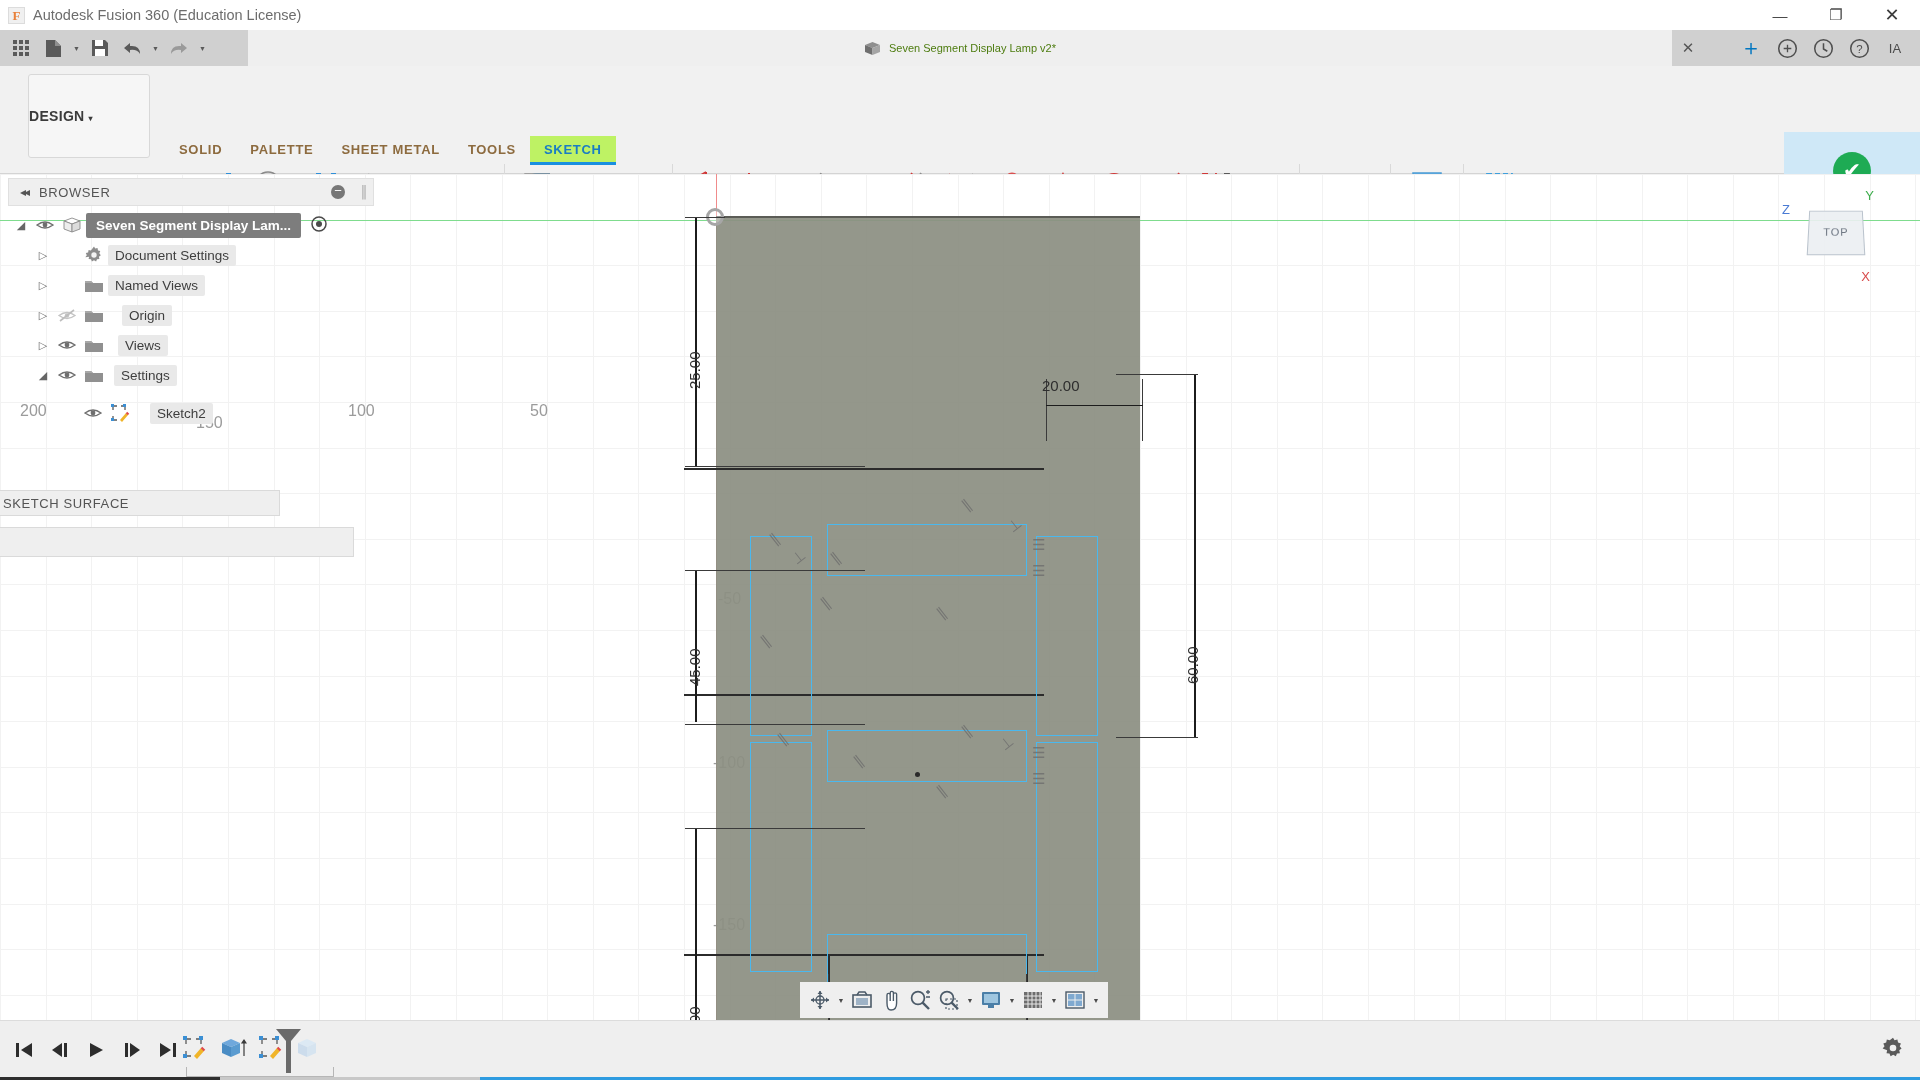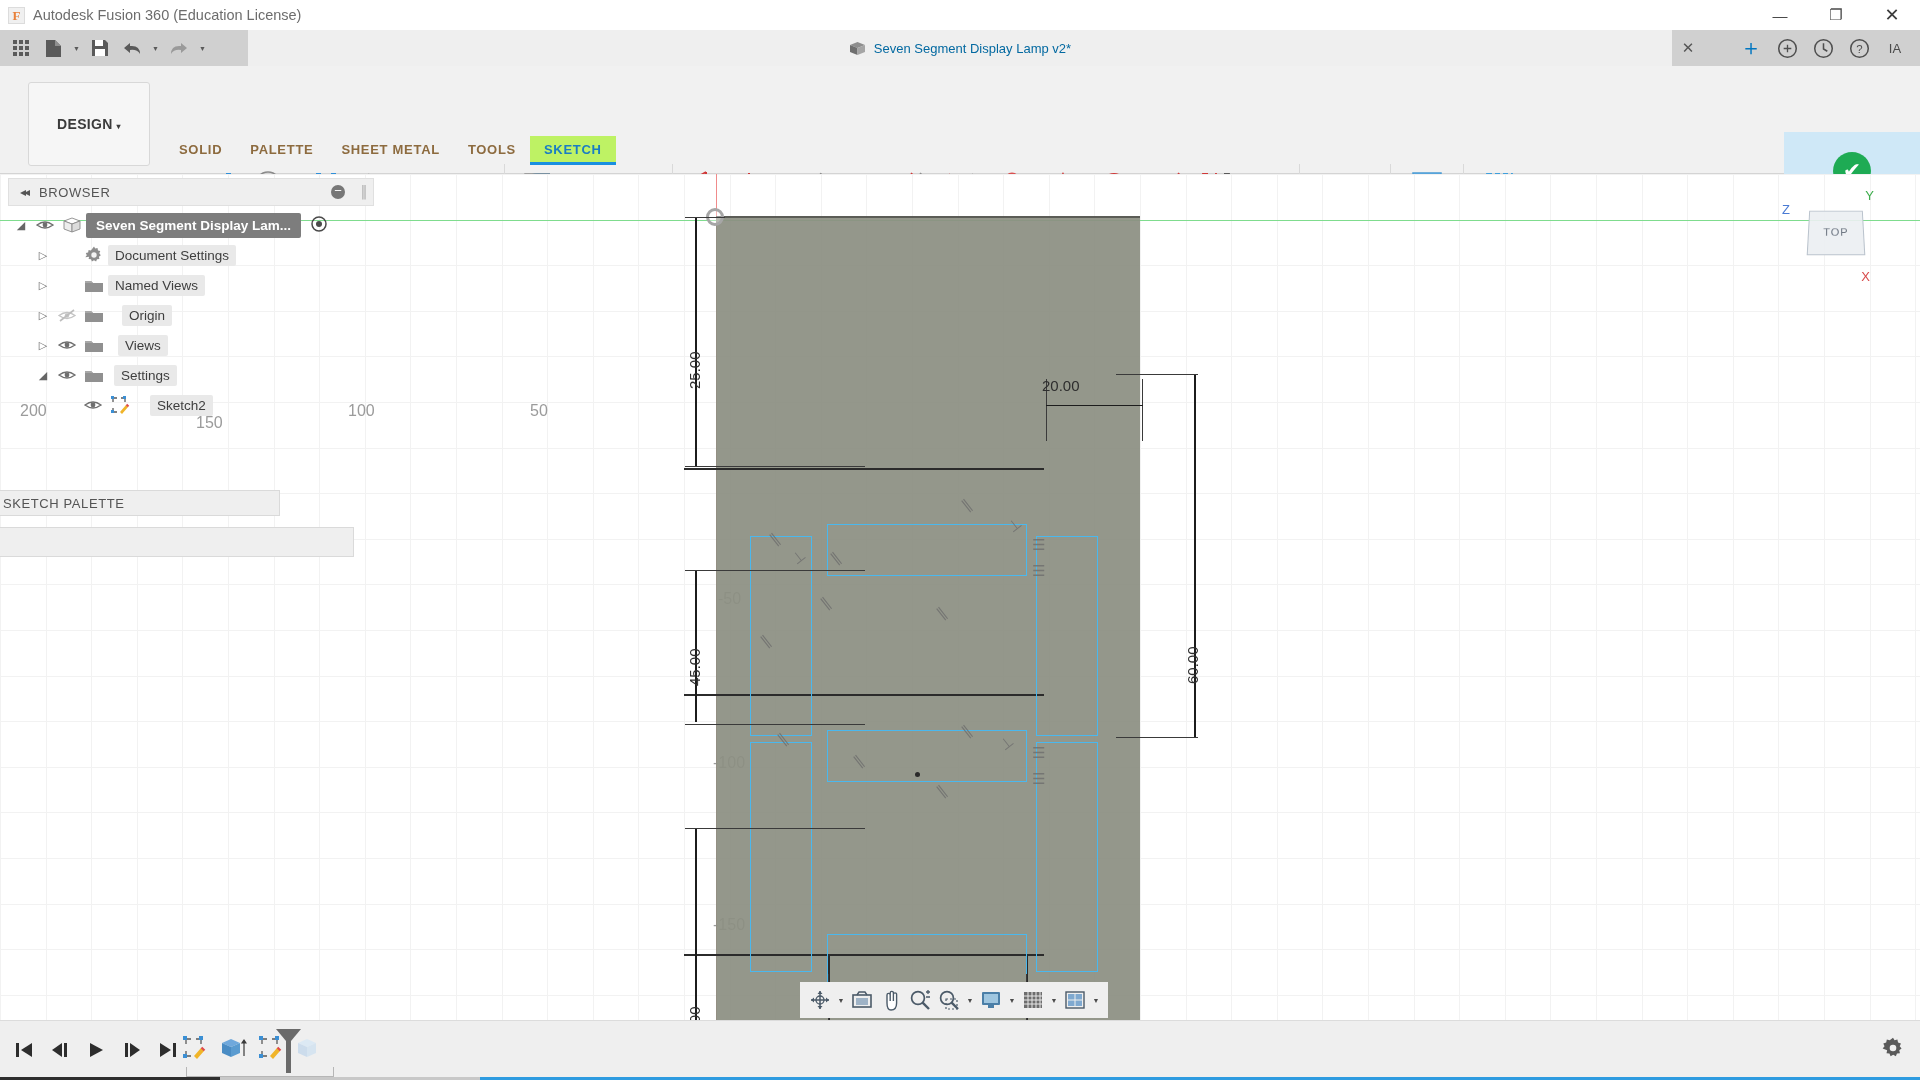--- a/index.html
+++ b/index.html
@@ -39,40 +39,40 @@
               color: #5a5a5a; font-size: 7px; }
   .grid9 { display: grid; grid-template-columns: repeat(3,4px); grid-template-rows: repeat(3,4px);
            gap: 2px; }
   .grid9 i { background: #5a5a5a; display: block; width: 4px; height: 4px; }
   .qbar-doc {
     position: absolute; left: 248px; top: 30px; width: 1424px; height: 36px;
     background: #efefef; display: flex; align-items: center; justify-content: center;
   }
   .doc-tab { display: flex; align-items: center; gap: 8px; }
   .doc-cube { width: 17px; height: 15px; position: relative; }
-  .doc-title { font-size: 13px; color: #0369a1; }
+  .doc-title { font-size: 11px; color: #4d7c0f; }
   .doc-close { position: absolute; left: 1674px; top: 30px; width: 28px; height: 36px;
                display: flex; align-items: center; justify-content: center;
                color: #555; font-size: 15px; }
   .qbar-right { position: absolute; right: 0; top: 30px; height: 36px; display: flex;
                 align-items: center; gap: 2px; padding-right: 8px; }
   .qbr { width: 34px; height: 34px; display: flex; align-items: center; justify-content: center;
          color: #4f4f4f; }
   .qbr.plus { color: #0076c0; font-size: 22px; font-weight: 300; }
   .qbr.avatar { font-size: 13px; color: #4a4a4a; }
 
   
   .ribbon {
     position: absolute; left: 0; top: 66px; width: 1920px; height: 108px;
     background: #f1f1f1; border-bottom: 1px solid #d4d4d4;
   }
   .ws-box {
-    position: absolute; left: 28px; top: 16px; width: 122px; height: 84px;
+    position: absolute; left: 28px; top: 8px; width: 122px; height: 84px;
     border: 1px solid #d8d8d8; border-radius: 3px; background: #f6f6f6;
-    display: flex; align-items: center; justify-content: center;
+    display: flex; align-items: center; 
   }
   .ws-label { font-size: 14px; color: #3b3b3b; font-weight: bold; letter-spacing: .3px; }
   .ws-label .car { font-size: 8px; margin-left: 4px; }
 
   .tabs { position: absolute; left: 165px; top: 70px; height: 26px; display: flex; align-items: flex-start; }
   .tab { height: 26px; padding: 0 14px; font-size: 13px; color: #8d6b3f; letter-spacing: .7px;
          font-weight: bold; display: flex; align-items: center; }
   .tab.active { background: #bef264; color: #1a7dc4; position: relative; }
   .tab.active::after { content: ''; position: absolute; left: 0; right: 0; bottom: -3px;
                        height: 3px; background: #1a8fe0; }
@@ -799,21 +799,21 @@
       <span class="t-ic">
         <svg width="20" height="15" viewBox="0 0 20 15">
             <path d="M1 3h6l2 2h10v9H1z" fill="#909090"></path>
             <path d="M1 3h6l2 2H1z" fill="#a8a8a8"></path>
           </svg>
       </span>
       <span class="t-lab" style="margin-left:6px;">Settings</span>
     </div>
 
 
-    <div class="trow" style="padding-left:70px;">
+    <div class="trow" style="padding-left:70px;margin-top:8px;">
       <span class="t-eye">
         <svg width="18" height="12" viewBox="0 0 18 12">
             <path d="M1 6 Q9 0 17 6 Q9 12 1 6Z" fill="none" stroke="#6f6f6f" stroke-width="1.4"></path>
             <circle cx="9" cy="6" r="2.4" fill="#6f6f6f"></circle>
           </svg>
       </span>
       <span class="t-ic">
         <svg width="20" height="18" viewBox="0 0 20 18">
             <path d="M3 2h4M3 2v4M3 12v4M3 16h4M15 2h-4M15 2v4" fill="none" stroke="#5a5a5a" stroke-width="1.3"></path>
             <rect x="1" y="0" width="3" height="3" fill="#3b8fd4"></rect>
@@ -821,21 +821,21 @@
             <rect x="1" y="14" width="3" height="3" fill="#3b8fd4"></rect>
             <path d="M10 16 L16 9 L18 11 L12 18 Z" fill="#f0b429"></path>
             <path d="M16.5 8.5 L18.5 10.5" stroke="#e04a4a" stroke-width="2"></path>
           </svg>
       </span>
       <span class="t-lab" style="margin-left:16px;">Sketch2</span>
     </div>
   </div>
 
   <div class="palette-head">
-    <span>SKETCH PALETTE</span>
+    <span>SKETCH SURFACE</span>
   </div>
   <div class="palette-body"></div>
 
   <div class="navbar">
     <div class="nb">
       <svg width="22" height="22" viewBox="0 0 22 22">
           <path d="M11 2v18M2 11h18" stroke="#4b5a68" stroke-width="1.5"></path>
           <path d="M11 2l-2.5 3h5zM11 20l-2.5-3h5zM2 11l3-2.5v5zM20 11l-3-2.5v5z" fill="#4b5a68"></path>
           <circle cx="11" cy="11" r="4" fill="none" stroke="#4b5a68" stroke-width="1.3"></circle>
         </svg>

